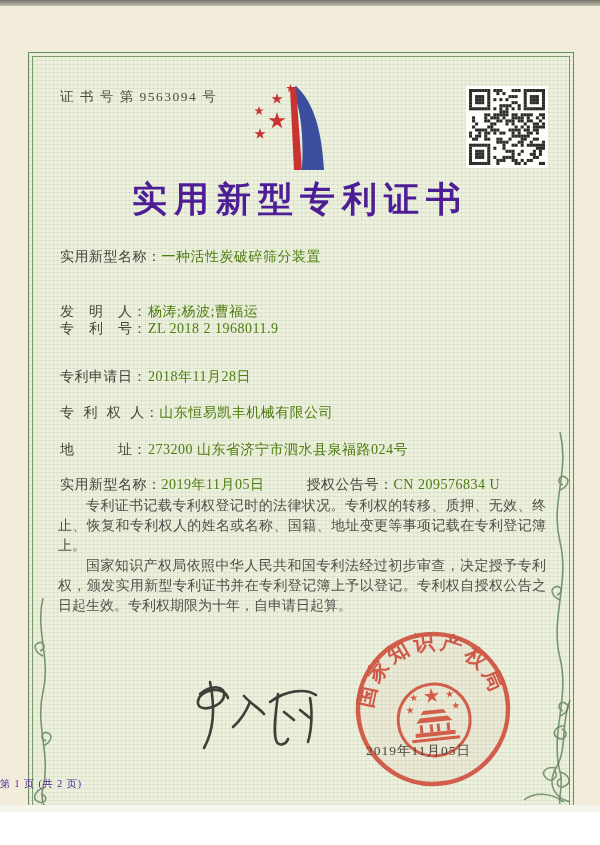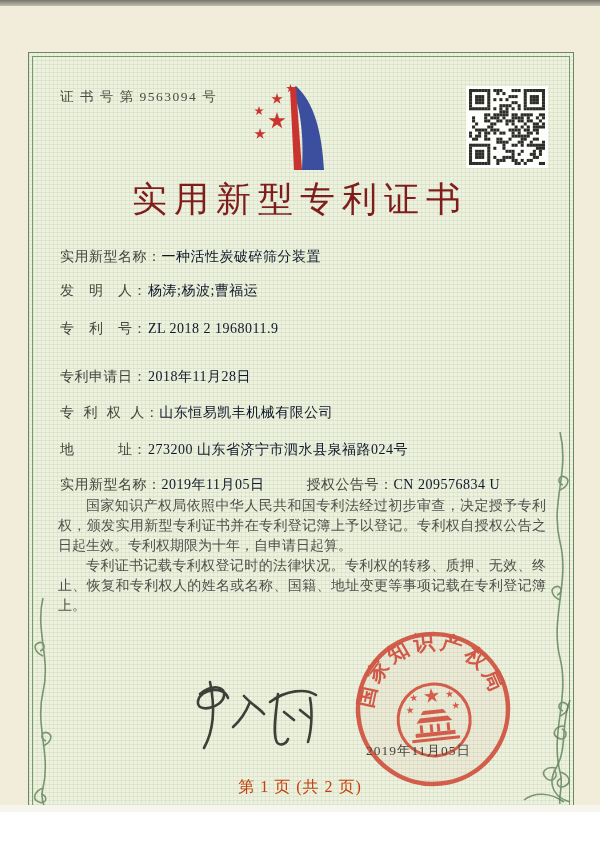--- a/index.html
+++ b/index.html
@@ -14,35 +14,35 @@
          background:
            repeating-linear-gradient(0deg, rgba(140,172,132,.16) 0 1px, transparent 1px 4px),
            repeating-linear-gradient(90deg, rgba(140,172,132,.13) 0 1px, transparent 1px 4px),
            #edf1dd;
          border:1.5px solid #69895f; box-sizing:border-box;}
   #panel::after{content:"";position:absolute;inset:3px;border:1px solid #7a9a6e;pointer-events:none;}
   .cert-no{position:absolute;left:60px;top:88px;font-size:13.5px;color:#4c4c44;letter-spacing:1.5px;}
   .logo{position:absolute;left:244px;top:80px;width:112px;height:94px;}
   .qr{position:absolute;left:466px;top:86px;width:82px;height:82px;background:#fdfdfb;padding:3px;box-sizing:border-box;}
   .title{position:absolute;left:0;right:0;top:176px;text-align:center;
-         font-size:35px;font-weight:normal;color:#7f1d1d;letter-spacing:7px;}
+         font-size:35px;font-weight:bold;color:#4c1d95;letter-spacing:7px;}
   .rows{position:absolute;left:60px;top:0;width:480px;}
   .row{position:absolute;left:0;font-size:14px;color:#45453e;letter-spacing:.5px;white-space:nowrap;}
-  .r1{top:248px}.r2{top:282px}.r3{top:320px}.r4{top:368px}.r5{top:404px}.r6{top:441px}.r7{top:476px}
+  .r1{top:248px}.r2{top:303px}.r3{top:320px}.r4{top:368px}.r5{top:404px}.r6{top:441px}.r7{top:476px}
   .flabel{display:inline-block;min-width:88px;font-family:Liberation Mono, monospace;}
-  .fvalue{color:#0f172a;}
+  .fvalue{color:#4d7c0f;}
   .grant-no-group{margin-left:42px;margin-top:44px;}
   .paras{position:absolute;left:58px;top:496px;width:488px;font-size:14px;line-height:20px;
          color:#50504a;text-align:justify;}
   .paras p{margin:0;text-indent:2em;}
   .director{position:absolute;left:64px;top:694px;font-size:15px;color:#3e3e38;line-height:26px;letter-spacing:2px;}
   .signature{position:absolute;left:166px;top:664px;width:160px;height:92px;}
   .seal{position:absolute;left:352px;top:628px;width:162px;height:162px;}
   .seal-date{position:absolute;left:366px;top:742px;font-size:13.5px;color:#47473f;letter-spacing:1px;z-index:5;}
-  .page-info{position:absolute;left:0;right:0;top:777px;text-align:center;font-size:16px;color:#c2410c;letter-spacing:1px;}
+  .page-info{position:absolute;left:0;right:0;top:777px;text-align:left;font-size:10px;color:#4c1d95;letter-spacing:1px;}
   .back-note{position:absolute;left:0;right:0;top:819px;text-align:center;font-size:12px;color:#75756а;}
   .back-note{color:#0369a1;}
   .orn{position:absolute;pointer-events:none;}
   .orn-right{left:548px;top:430px;}
   .orn-left{left:31px;top:596px;}
   .orn-br{left:512px;top:696px;}
 </style>
 </head>
 <body>
 
@@ -389,22 +389,22 @@
     </div>
     <div class="row r6">
       <span class="flabel">地　　　址：</span><span class="fvalue">273200 山东省济宁市泗水县泉福路024号</span>
     </div>
     <div class="row r7">
       <span><span class="flabel">实用新型名称：</span><span class="fvalue">2019年11月05日</span></span><span class="grant-no-group"><span>授权公告号：</span><span class="fvalue">CN 209576834 U</span></span>
     </div>
   </div>
 
   <div class="paras">
+    <p>专利证书记载专利权登记时的法律状况。专利权的转移、质押、无效、终止、恢复和专利权人的姓名或名称、国籍、地址变更等事项记载在专利登记簿上。</p>
     <p>国家知识产权局依照中华人民共和国专利法经过初步审查，决定授予专利权，颁发实用新型专利证书并在专利登记簿上予以登记。专利权自授权公告之日起生效。专利权期限为十年，自申请日起算。</p>
-    <p>专利证书记载专利权登记时的法律状况。专利权的转移、质押、无效、终止、恢复和专利权人的姓名或名称、国籍、地址变更等事项记载在专利登记簿上。</p>
   </div>
 
 
   <div class="signature">
     <svg width="160" height="92" viewBox="0 0 160 92" fill="none" stroke="#3d4038" stroke-width="2.6" stroke-linecap="round">
       <path d="M34,30 c12,-10 26,-8 24,2 c-2,12 -28,18 -26,5 c2,-12 26,-16 30,-3"></path>
       <path d="M44,18 c5,24 4,48 -6,66"></path>
       <path d="M84,38 c-4,10 -9,18 -17,25"></path>
       <path d="M78,32 c7,8 15,12 20,18"></path>
       <path d="M104,38 c16,-12 36,-14 46,-7"></path>

